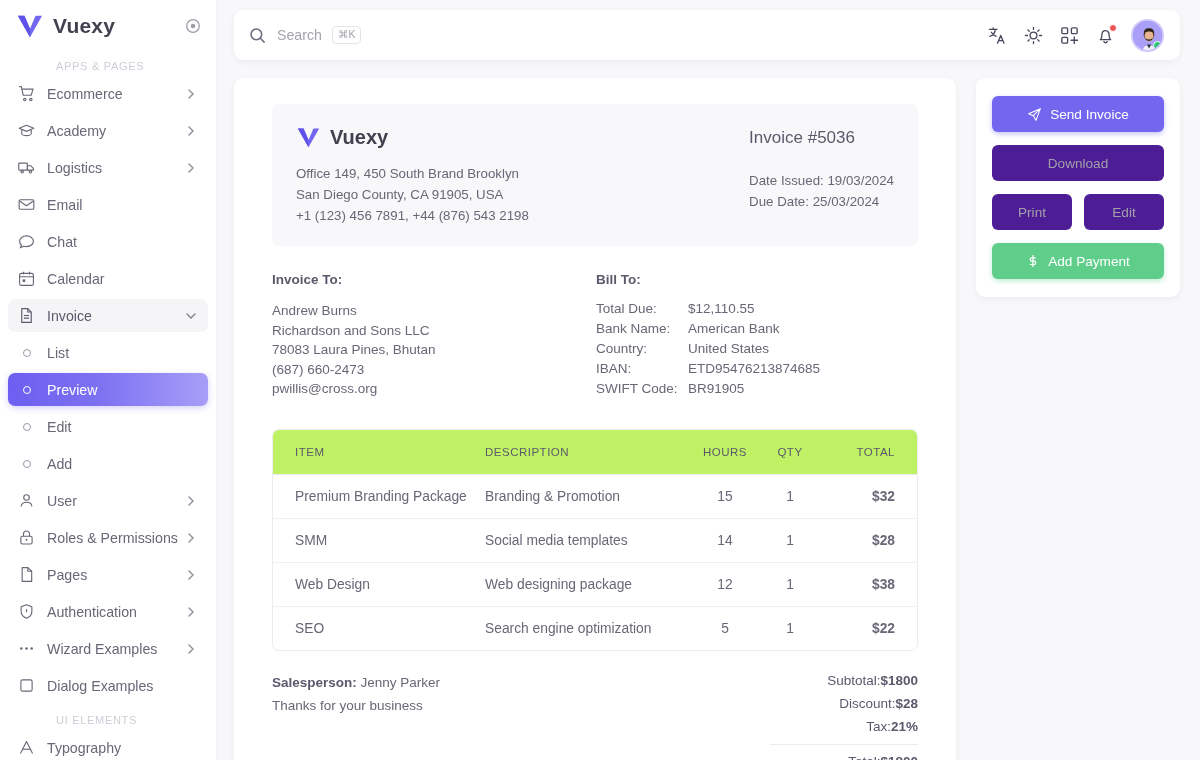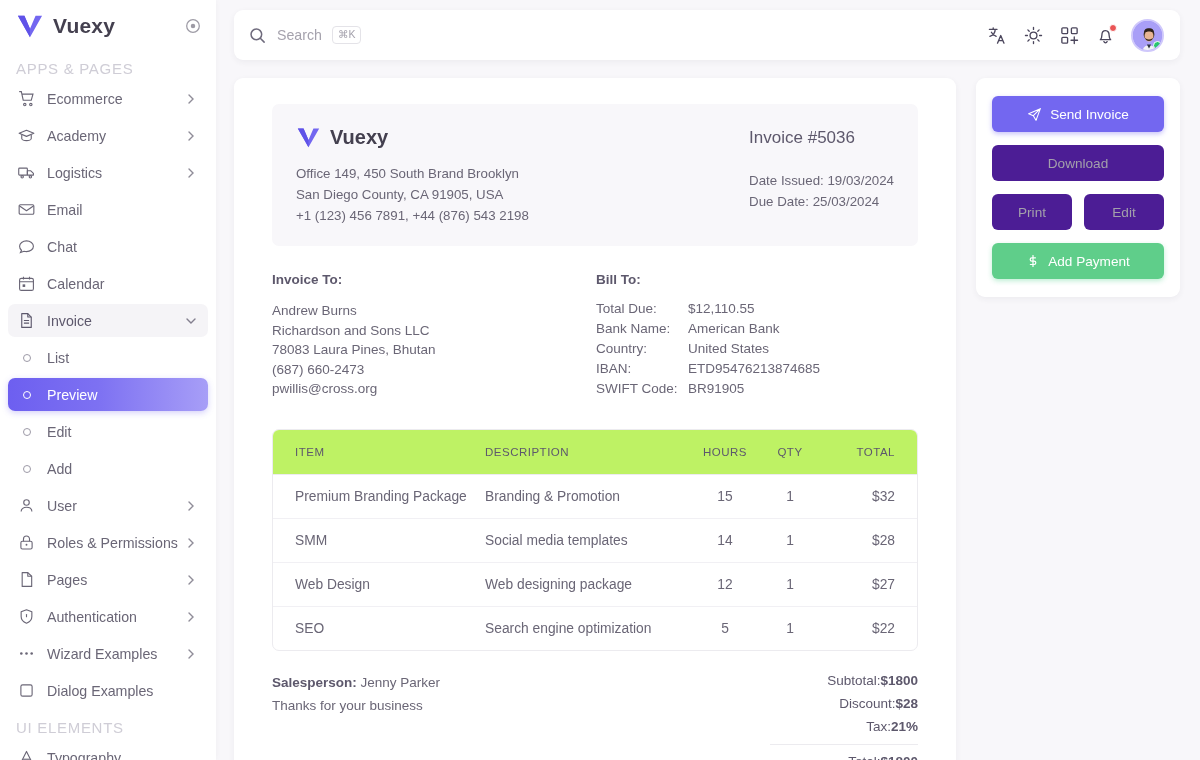--- a/index.html
+++ b/index.html
@@ -29,24 +29,25 @@
     gap: 9px;
   }
   .logo-mark { width: 28px; height: 26px; flex: 0 0 28px; }
   .logo-text {
     font-size: 21px; font-weight: bold; letter-spacing: .2px;
     color: #44404f;
   }
   .sb-pin { margin-left: auto; width: 18px; height: 18px; opacity: .65; cursor: pointer; }
 
   .sb-section {
-    font-size: 15px; letter-spacing: .7px;
+    font-size: 11px; letter-spacing: .7px;
     color: #cfcdd6;
     padding: 8px 0 5px 16px;
     text-transform: uppercase;
+    margin-left: 40px;
   }
   .sb-nav { padding: 0 8px; }
   .sb-item {
     display: flex; align-items: center;
     height: 33px;
     padding: 0 10px 0 8px;
     margin-bottom: 4px;
     border-radius: 7px;
     font-size: 14.2px;
     color: #6a6676;
@@ -150,21 +151,21 @@
   }
   .tbl tbody td {
     font-size: 13.8px; color: #6a6676;
     padding: 14px 0; border-bottom: 1px solid #f1f0f4;
   }
   .tbl tbody tr:last-child td { border-bottom: none; }
   .c-item { padding-left: 22px !important; width: 212px; }
   .c-desc { width: 205px; }
   .c-hours { text-align: center !important; width: 70px; }
   .c-qty { text-align: center !important; width: 60px; }
-  .c-total { text-align: right !important; padding-right: 22px !important; }
+  .c-total { text-align: right !important; padding-right: 22px !important; font-weight: bold; }
 
   .foot { display: flex; margin-top: 22px; }
   .foot-left { flex: 1 1 auto; padding-top: 2px; }
   .sales { font-size: 13.5px; color: #6a6676; margin-bottom: 8px; }
   .sales b { color: #5d586c; font-weight: bold; }
   .thanks { font-size: 13.5px; color: #6a6676; }
   .foot-right { width: 148px; }
   .tot-row { display: flex; justify-content: flex-end; font-size: 13.5px; margin-bottom: 8px; }
   .tot-row .v { color: #5d586c; font-weight: bold; }
   .tot-div { border-top: 1px solid #ecebef; margin: 10px 0 9px; }
@@ -570,21 +571,21 @@
                 <td class="c-desc">Social media templates</td>
                 <td class="c-hours">14</td>
                 <td class="c-qty">1</td>
                 <td class="c-total">$28</td>
               </tr>
               <tr>
                 <td class="c-item">Web Design</td>
                 <td class="c-desc">Web designing package</td>
                 <td class="c-hours">12</td>
                 <td class="c-qty">1</td>
-                <td class="c-total">$27</td>
+                <td class="c-total">$38</td>
               </tr>
               <tr>
                 <td class="c-item">SEO</td>
                 <td class="c-desc">Search engine optimization</td>
                 <td class="c-hours">5</td>
                 <td class="c-qty">1</td>
                 <td class="c-total">$22</td>
               </tr>
             </tbody>
           </table>

